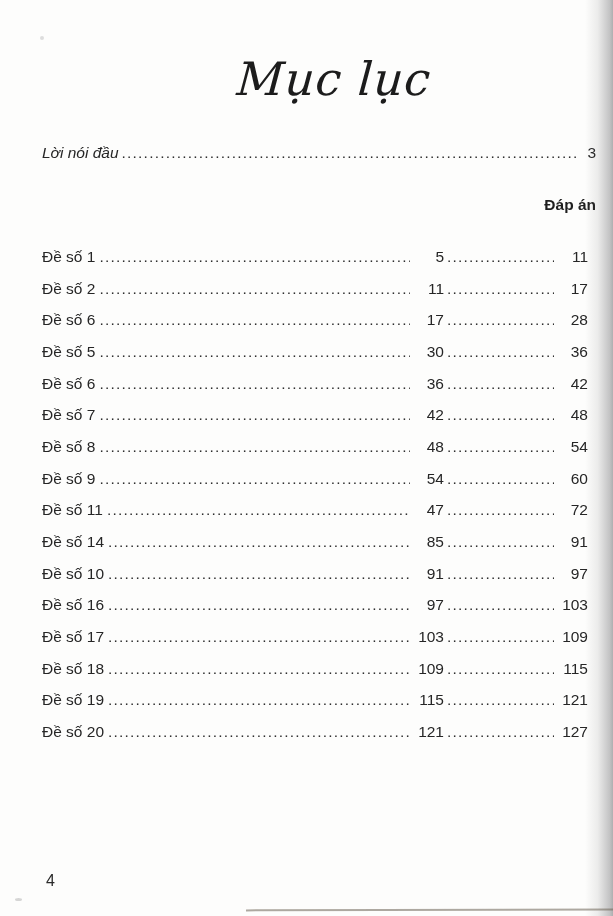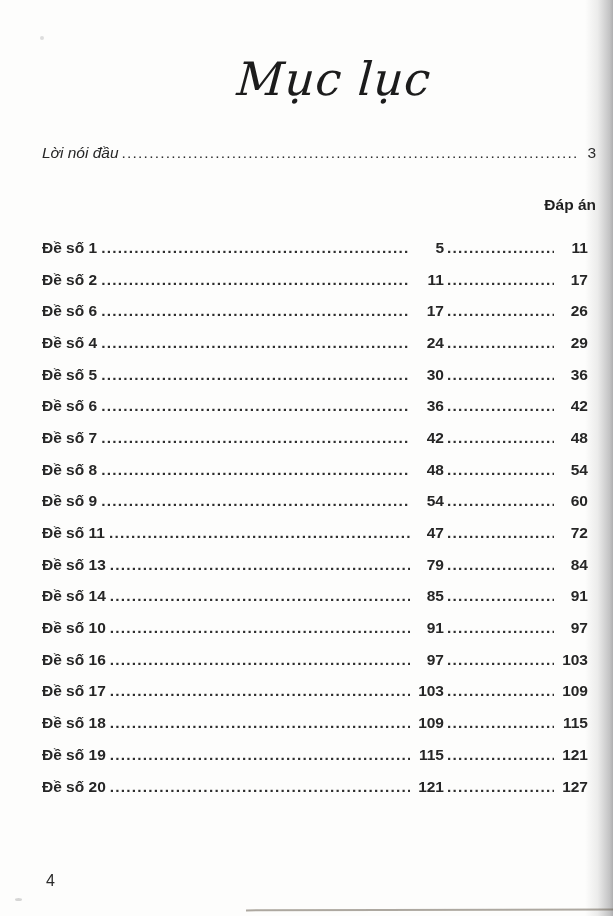--- a/index.html
+++ b/index.html
@@ -65,24 +65,23 @@
     top: 196px;
     right: 17px;
     font-size: 15.5px;
     font-weight: bold;
     color: #1f1f1f;
   }
 
   
   .rows {
     position: absolute;
-    top: 232px;
+    top: 241px;
     left: 42px;
     right: 25px;
-    font-weight: bold;
   }
   .toc-row {
     height: 31.7px;
     display: flex;
     align-items: center;
     font-size: 15.5px;
   }
   .toc-row .toc-label { flex: 0 0 auto; padding-right: 4px; }
   .toc-row .leader, .toc-row .toc-num { line-height: normal; }
 
@@ -161,28 +160,21 @@
         <span class="leader"></span>
         <span class="toc-num">11</span>
         <span class="leader leader2"></span>
         <span class="toc-num">17</span>
       </div>
       <div class="toc-row dotrow">
         <span class="toc-label">Đề số 6</span>
         <span class="leader"></span>
         <span class="toc-num">17</span>
         <span class="leader leader2"></span>
-        <span class="toc-num">26</span>
-      </div>
-      <div class="toc-row dotrow">
-        <span class="toc-label">Đề số 4</span>
-        <span class="leader"></span>
-        <span class="toc-num">24</span>
-        <span class="leader leader2"></span>
-        <span class="toc-num">29</span>
+        <span class="toc-num">28</span>
       </div>
       <div class="toc-row dotrow">
         <span class="toc-label">Đề số 5</span>
         <span class="leader"></span>
         <span class="toc-num">30</span>
         <span class="leader leader2"></span>
         <span class="toc-num">36</span>
       </div>
       <div class="toc-row dotrow">
         <span class="toc-label">Đề số 6</span>
@@ -211,27 +203,20 @@
         <span class="toc-num">54</span>
         <span class="leader leader2"></span>
         <span class="toc-num">60</span>
       </div>
       <div class="toc-row dotrow">
         <span class="toc-label">Đề số 11</span>
         <span class="leader"></span>
         <span class="toc-num">47</span>
         <span class="leader leader2"></span>
         <span class="toc-num">72</span>
-      </div>
-      <div class="toc-row dotrow">
-        <span class="toc-label">Đề số 13</span>
-        <span class="leader"></span>
-        <span class="toc-num">79</span>
-        <span class="leader leader2"></span>
-        <span class="toc-num">84</span>
       </div>
       <div class="toc-row dotrow">
         <span class="toc-label">Đề số 14</span>
         <span class="leader"></span>
         <span class="toc-num">85</span>
         <span class="leader leader2"></span>
         <span class="toc-num">91</span>
       </div>
       <div class="toc-row dotrow">
         <span class="toc-label">Đề số 10</span>

